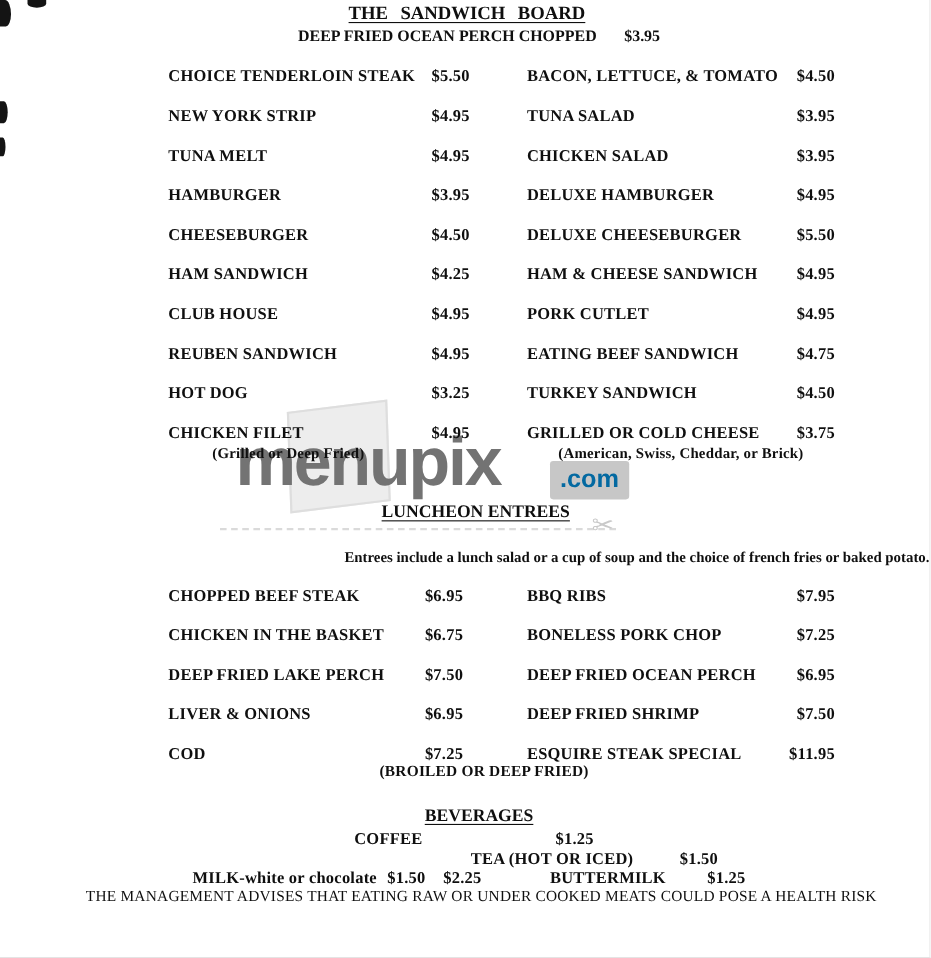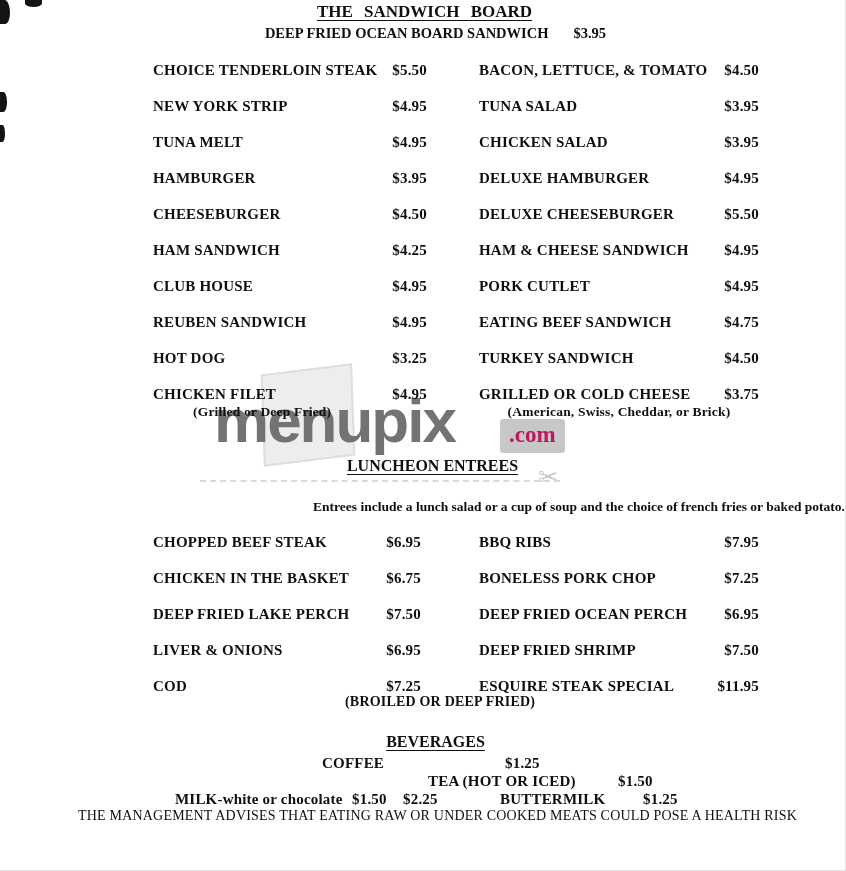--- a/index.html
+++ b/index.html
@@ -28,22 +28,22 @@
   .bev-title{top:733px;font-size:16px;padding-left:26px;}
   .bev-item{position:absolute;font-weight:bold;font-size:15px;line-height:16px;letter-spacing:0.2px;}
   .advisory{position:absolute;top:808px;left:0;right:0;text-align:center;font-size:14px;font-weight:normal;
             letter-spacing:0.2px;padding-left:30px;box-sizing:border-box;}
   
   .watermark{position:absolute;left:200px;top:383px;width:410px;height:110px;z-index:0;}
   .wm-cube{position:absolute;left:62px;top:-14px;width:88px;height:88px;background:#ededed;
            border:2px solid #dedede;transform:rotate(-7deg) skewX(-5deg);}
   .wm-text{position:absolute;left:14px;top:6px;font-family:"Liberation Sans",sans-serif;font-weight:bold;
            font-size:62px;color:#737373;letter-spacing:-2px;line-height:64px;}
-  .wm-com{position:absolute;left:300px;top:36px;background:#c7c7c7;color:#be185d;
-          font-family:Liberation Serif, serif;font-weight:bold;font-size:23px;
+  .wm-com{position:absolute;left:300px;top:36px;background:#c7c7c7;color:#0369a1;
+          font-family:Liberation Sans, sans-serif;font-weight:bold;font-size:23px;
           padding:3px 9px 5px;border-radius:3px;}
   .wm-cut{position:absolute;left:0;top:97px;width:360px;border-top:2px dashed #dadada;}
   .wm-scissors{position:absolute;left:338px;top:80px;font-size:24px;color:#c9c9c9;
                font-family:"DejaVu Sans",sans-serif;}
   
   .artifact{position:absolute;background:#141414;z-index:2;}
   .art1{left:0;top:0;width:10px;height:24px;border-radius:0 70% 60% 0;}
   .art2{left:25px;top:0;width:17px;height:7px;border-radius:0 0 50% 50%;}
   .art3{left:0;top:92px;width:7px;height:20px;border-radius:0 60% 60% 0;}
   .art4{left:0;top:125px;width:5px;height:17px;border-radius:0 60% 60% 0;}
@@ -64,21 +64,21 @@
   <div class="artifact art1"></div>
   <div class="artifact art2"></div>
   <div class="artifact art3"></div>
   <div class="artifact art4"></div>
 
   <div class="content">
 
     <h1 class="sb-title u">THE SANDWICH BOARD</h1>
 
     <div class="sb-featured">
-      <span>DEEP FRIED OCEAN BOARD SANDWICH</span>
+      <span>DEEP FRIED OCEAN PERCH CHOPPED</span>
       <span>$3.95</span>
     </div>
 
     <div class="col sb-left">
       <div class="mi">
           <div class="line">
             <span>CHOICE TENDERLOIN STEAK</span>
             <span>$5.50</span>
           </div>
         </div>

